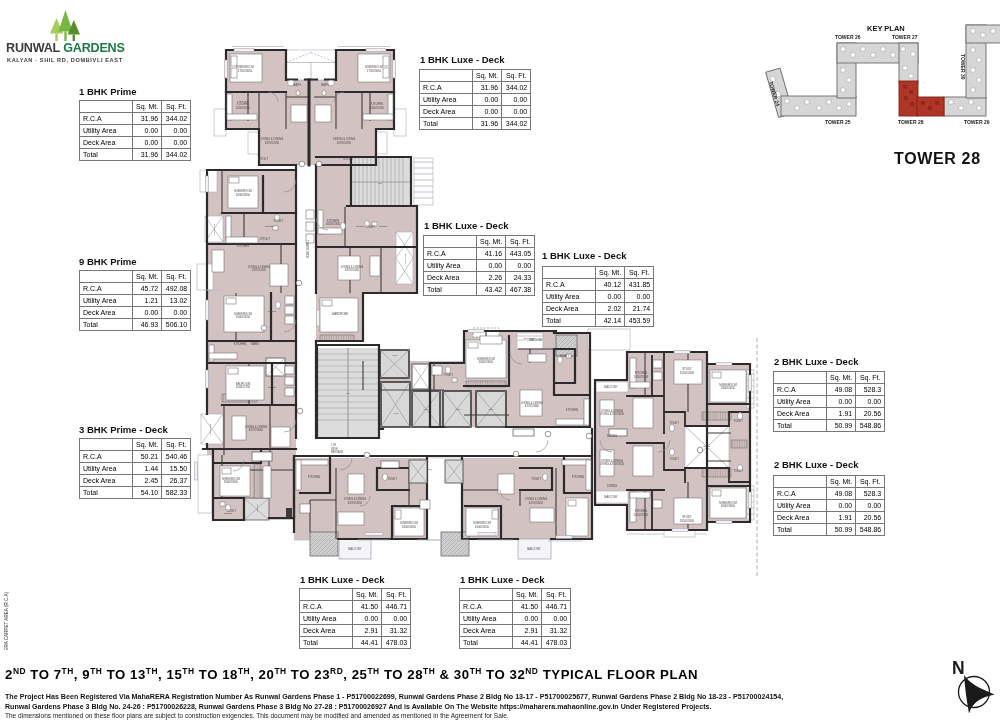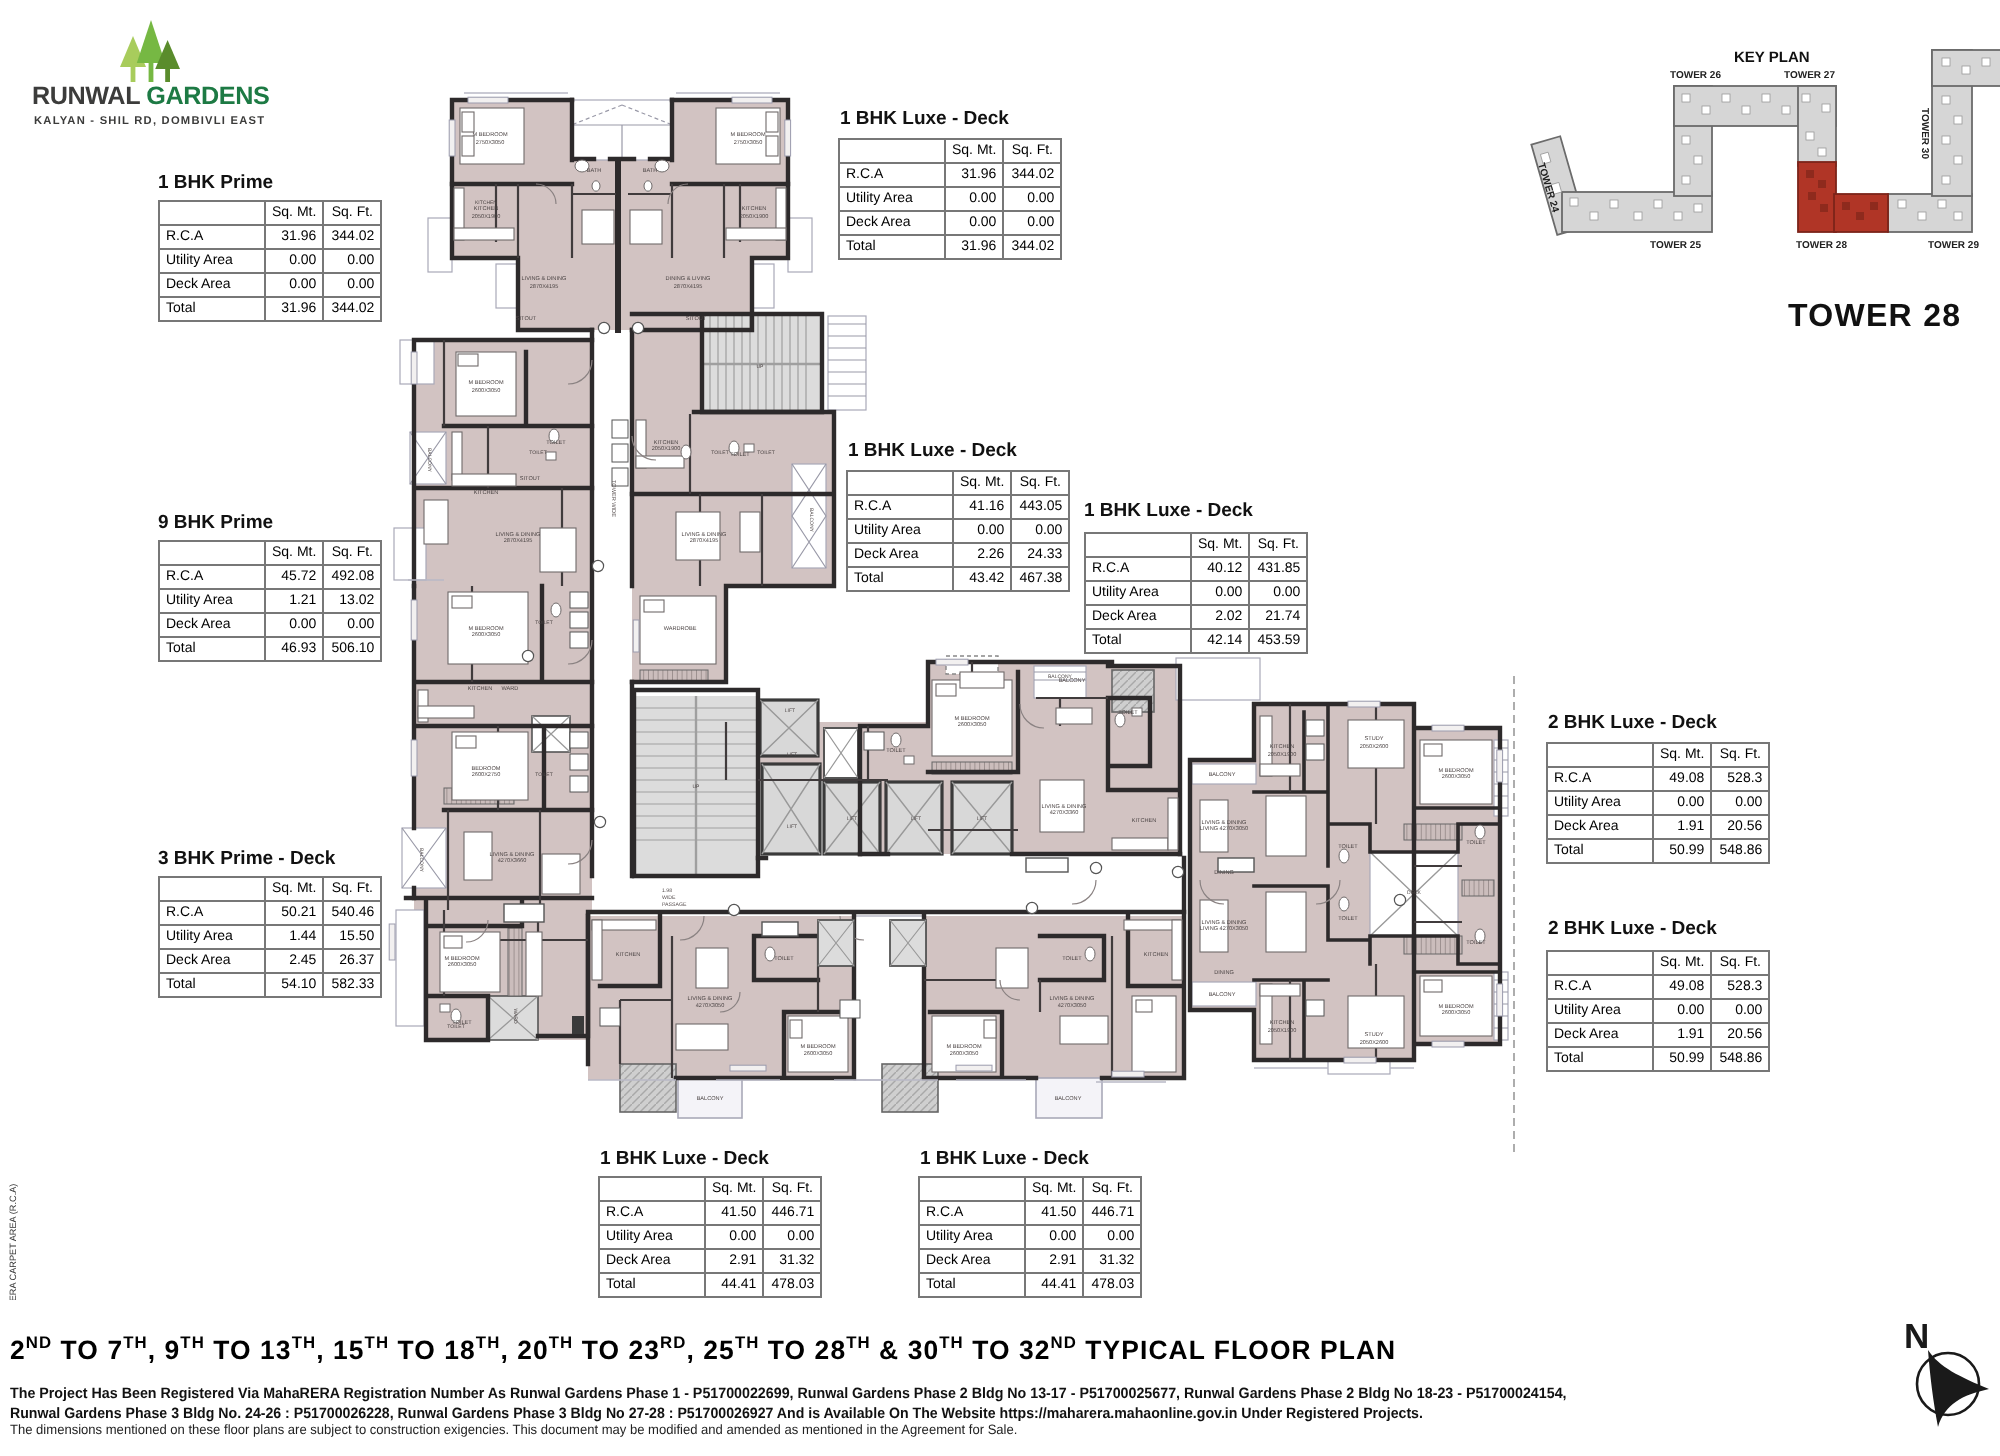--- a/index.html
+++ b/index.html
@@ -10,21 +10,21 @@
   table.area{border-collapse:collapse;table-layout:fixed;background:#fff;border:1.2px solid #444;}
   table.area td{border:0.9px solid #777;font-size:7px;color:#000;
     padding:0 3px;height:11px;overflow:hidden;white-space:nowrap;}
   table.area td.l{width:46px;text-align:left;}
   table.area td.n{width:22px;text-align:right;}
   table.area tr.h td{text-align:center;font-size:7px;}
 </style>
 </head>
 <body>
 
-<div class="abs" style="left:14px;top:5px;width:136px;height:58px;">
+<div class="abs" style="left:4px;top:5px;width:136px;height:58px;">
 <svg width="136" height="58" viewBox="0 0 136 58">
 
   <g>
     <polygon points="52.5,13 59,28.5 46,28.5" fill="#a8cc5c"></polygon>
     <rect x="51.3" y="28.5" width="2.4" height="7.5" fill="#a8cc5c"></rect>
     <polygon points="61.5,5 68.6,26.5 54.4,26.5" fill="#76b843"></polygon>
     <rect x="60.3" y="26.5" width="2.4" height="9.5" fill="#76b843"></rect>
     <polygon points="69.8,15 76,29.5 63.6,29.5" fill="#5a8c2c"></polygon>
     <rect x="68.6" y="29.5" width="2.4" height="6.5" fill="#5a8c2c"></rect>
     <rect x="56.5" y="30.5" width="2.2" height="2.2" fill="#fff"></rect>

